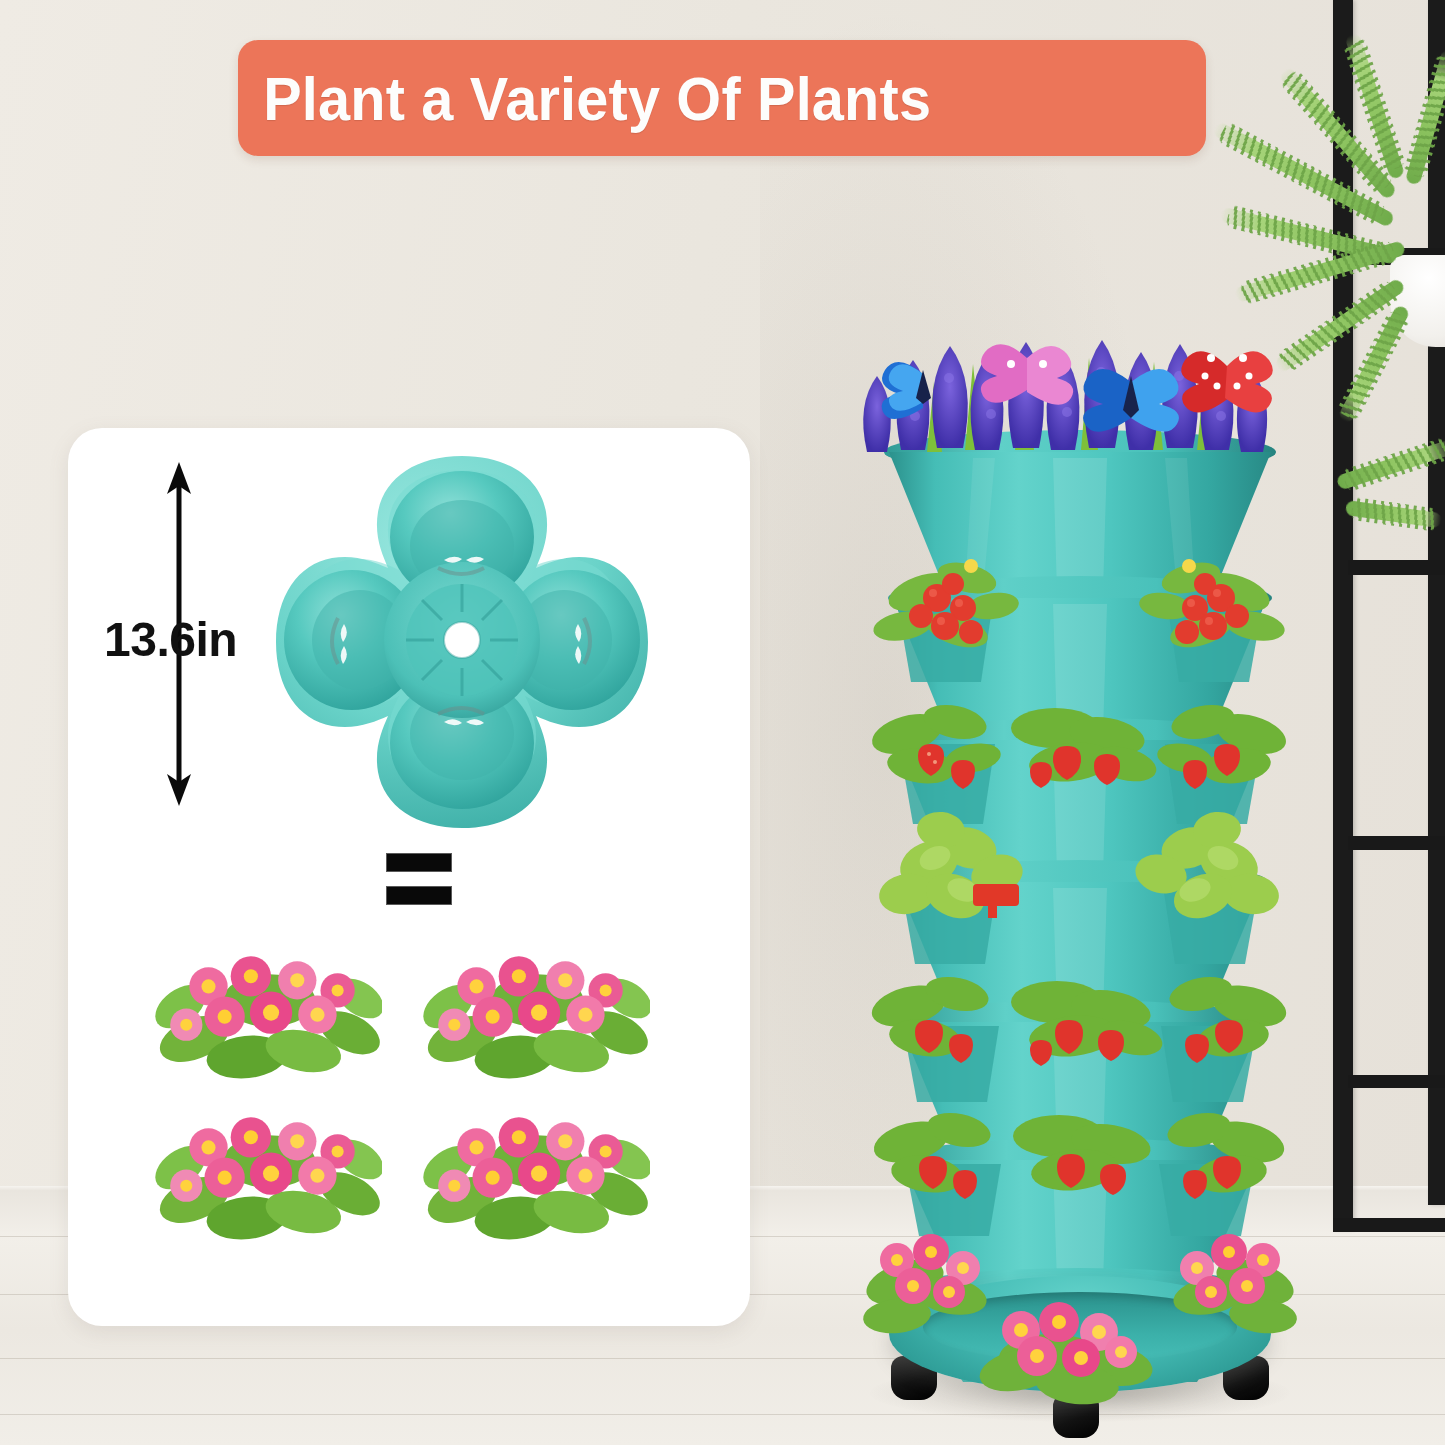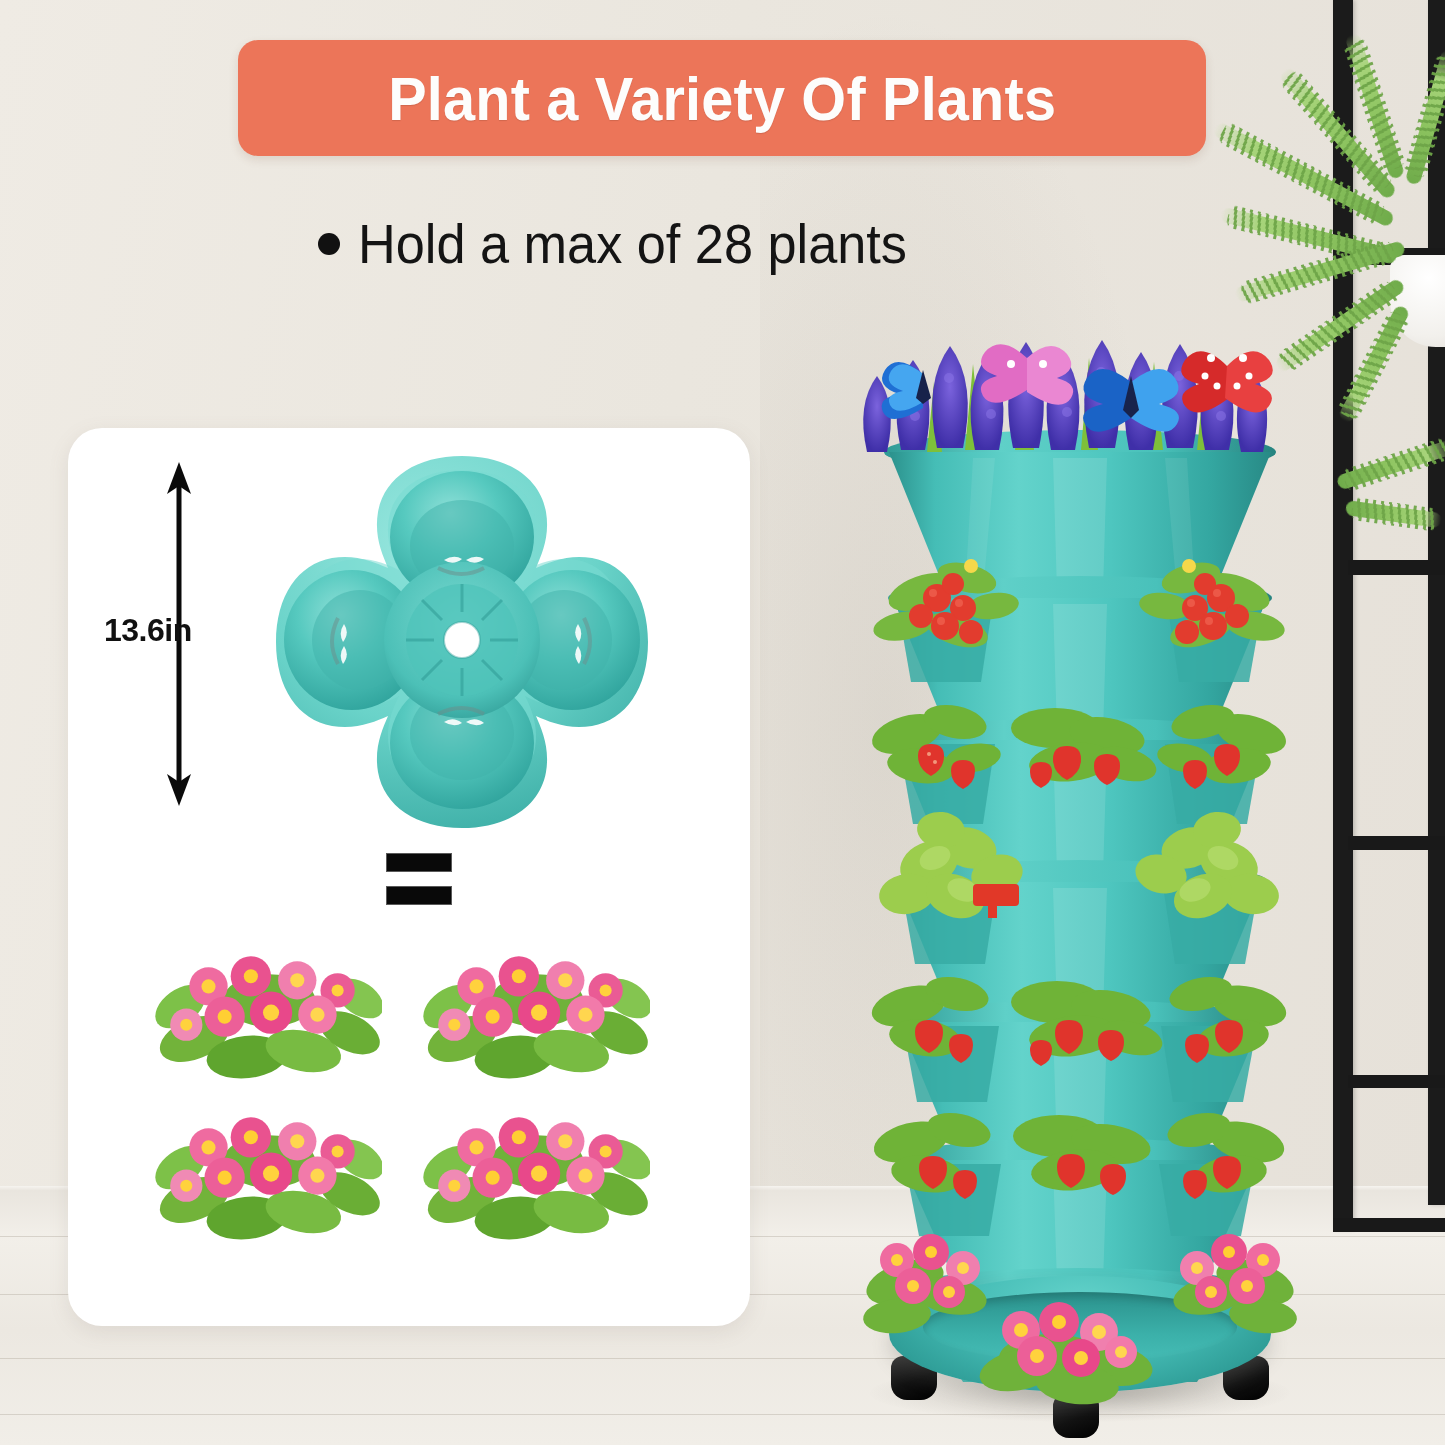--- a/index.html
+++ b/index.html
@@ -57,21 +57,21 @@
     background:
       repeating-linear-gradient(78deg, rgba(110,165,72,.95) 0 3px, rgba(110,165,72,0) 3px 8px);
     border-radius:8px;
   }
 
   
   #banner {
     position:absolute; left:238px; top:40px; width:968px; height:116px;
     background:#ec7559; border-radius:20px;
     box-shadow:0 4px 10px rgba(120,70,50,.14);
-    display:flex; align-items:center; justify-content:center;
+    display:flex; align-items:center; 
   }
   #banner-title {
     color:#fdfdfc; font-size:62px; font-weight:bold;
     letter-spacing:.2px; white-space:nowrap;
     transform:scaleX(.93); transform-origin:center;
     text-shadow:0 1px 1px rgba(140,70,50,.28);
   }
 
   
   #bullets { position:absolute; left:318px; top:205px; width:800px; }
@@ -90,21 +90,21 @@
   #card {
     position:absolute; left:68px; top:428px; width:682px; height:898px;
     background:#ffffff; border-radius:34px;
     box-shadow:0 6px 20px rgba(120,112,100,.13);
   }
 
   
   #dim-arrow { position:absolute; left:163px; top:462px; width:32px; height:344px; }
   #dim-label {
     position:absolute; left:104px; top:612px;
-    font-size:32px; font-weight:bold; color:#111; letter-spacing:-.5px;
+    font-size:48px; font-weight:bold; color:#111; letter-spacing:-.5px;
   }
 
   
   #pot-top { position:absolute; left:256px; top:442px; width:412px; height:396px; }
 
   
   #equals { position:absolute; left:386px; top:853px; width:66px; height:54px; }
   .eq-bar {
     position:absolute; left:0; width:66px; height:19px;
     background:#090909; border:1px solid #5a5a5a;
@@ -186,24 +186,20 @@
       <div class="frond" style="left:1346px; top:500px; width:96px; transform:rotate(8deg);"></div>
     </div>
   </div>
 </div>
 
 <div id="banner">
   <div id="banner-title">Plant a Variety Of Plants</div>
 </div>
 
 <div id="bullets">
-  <div class="bullet-row">
-    <span class="dot"></span>
-    <span class="bullet-text">Hold a max of 28 plants</span>
-  </div>
 </div>
 
 <div id="card"></div>
 
 <svg id="dim-arrow" viewBox="0 0 32 344">
   <line x1="16" y1="22" x2="16" y2="322" stroke="#0a0a0a" stroke-width="5"></line>
   <polygon points="16,0 28,32 16,24 4,32" fill="#0a0a0a"></polygon>
   <polygon points="16,344 4,312 16,320 28,312" fill="#0a0a0a"></polygon>
 </svg>
 <div id="dim-label">13.6in</div>

